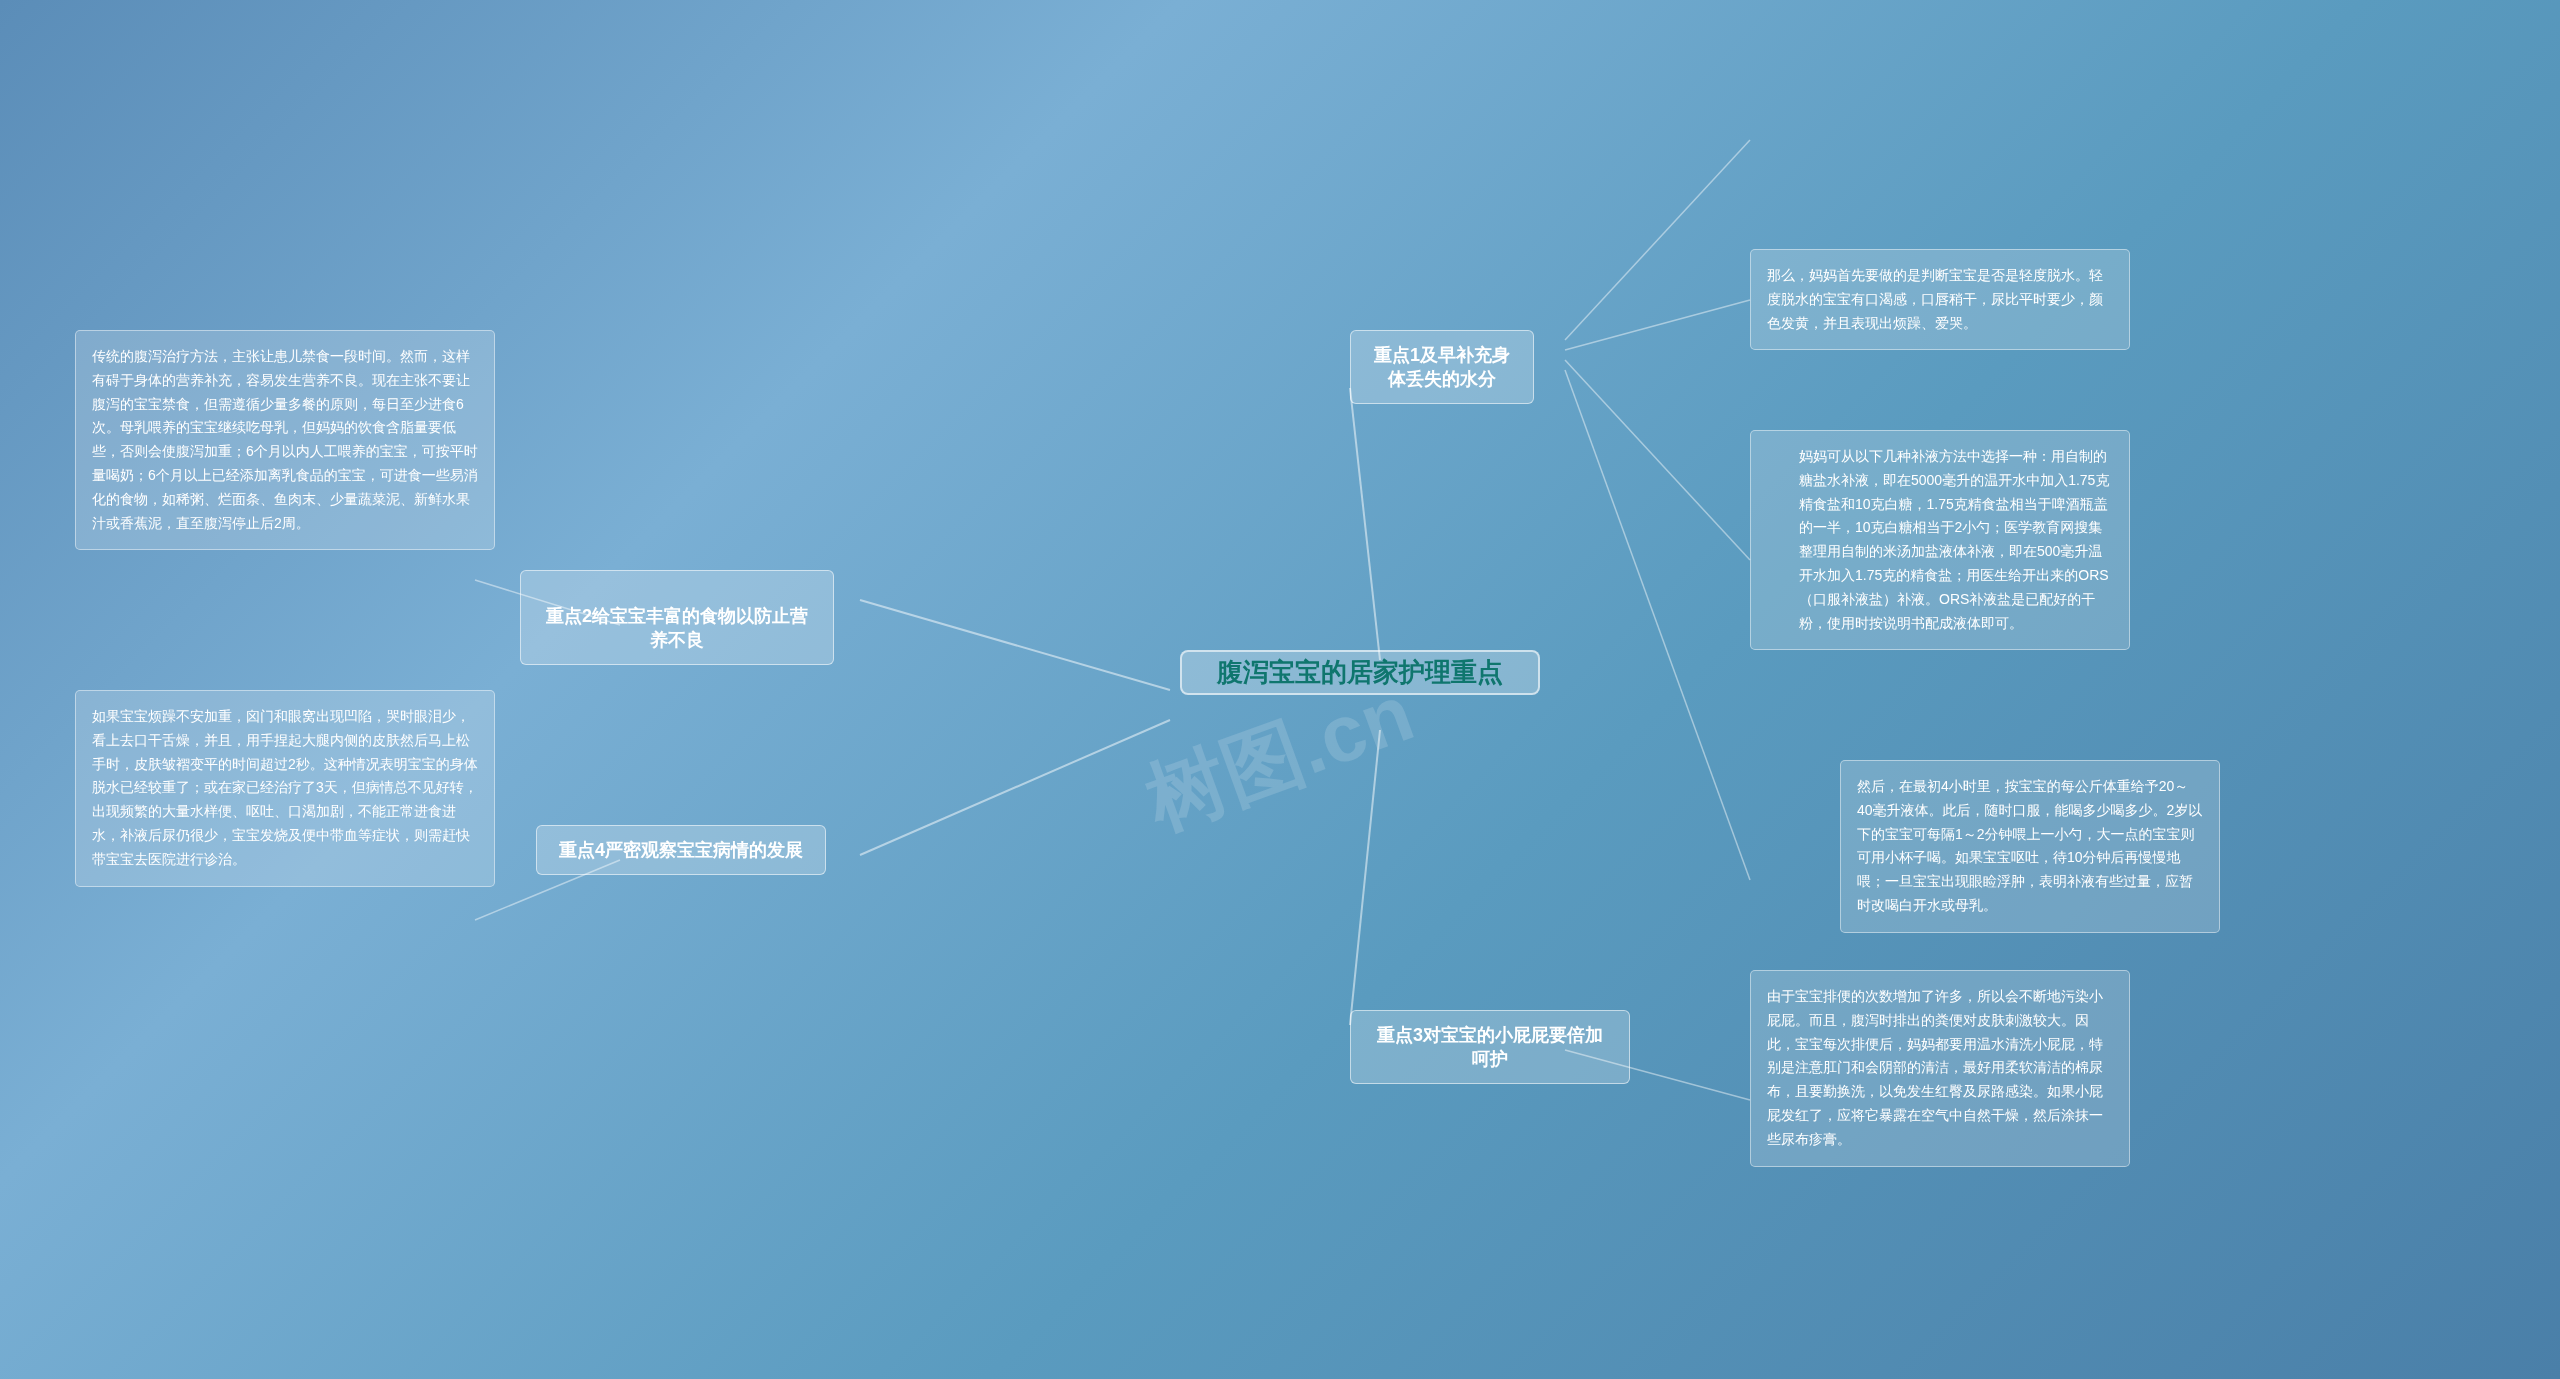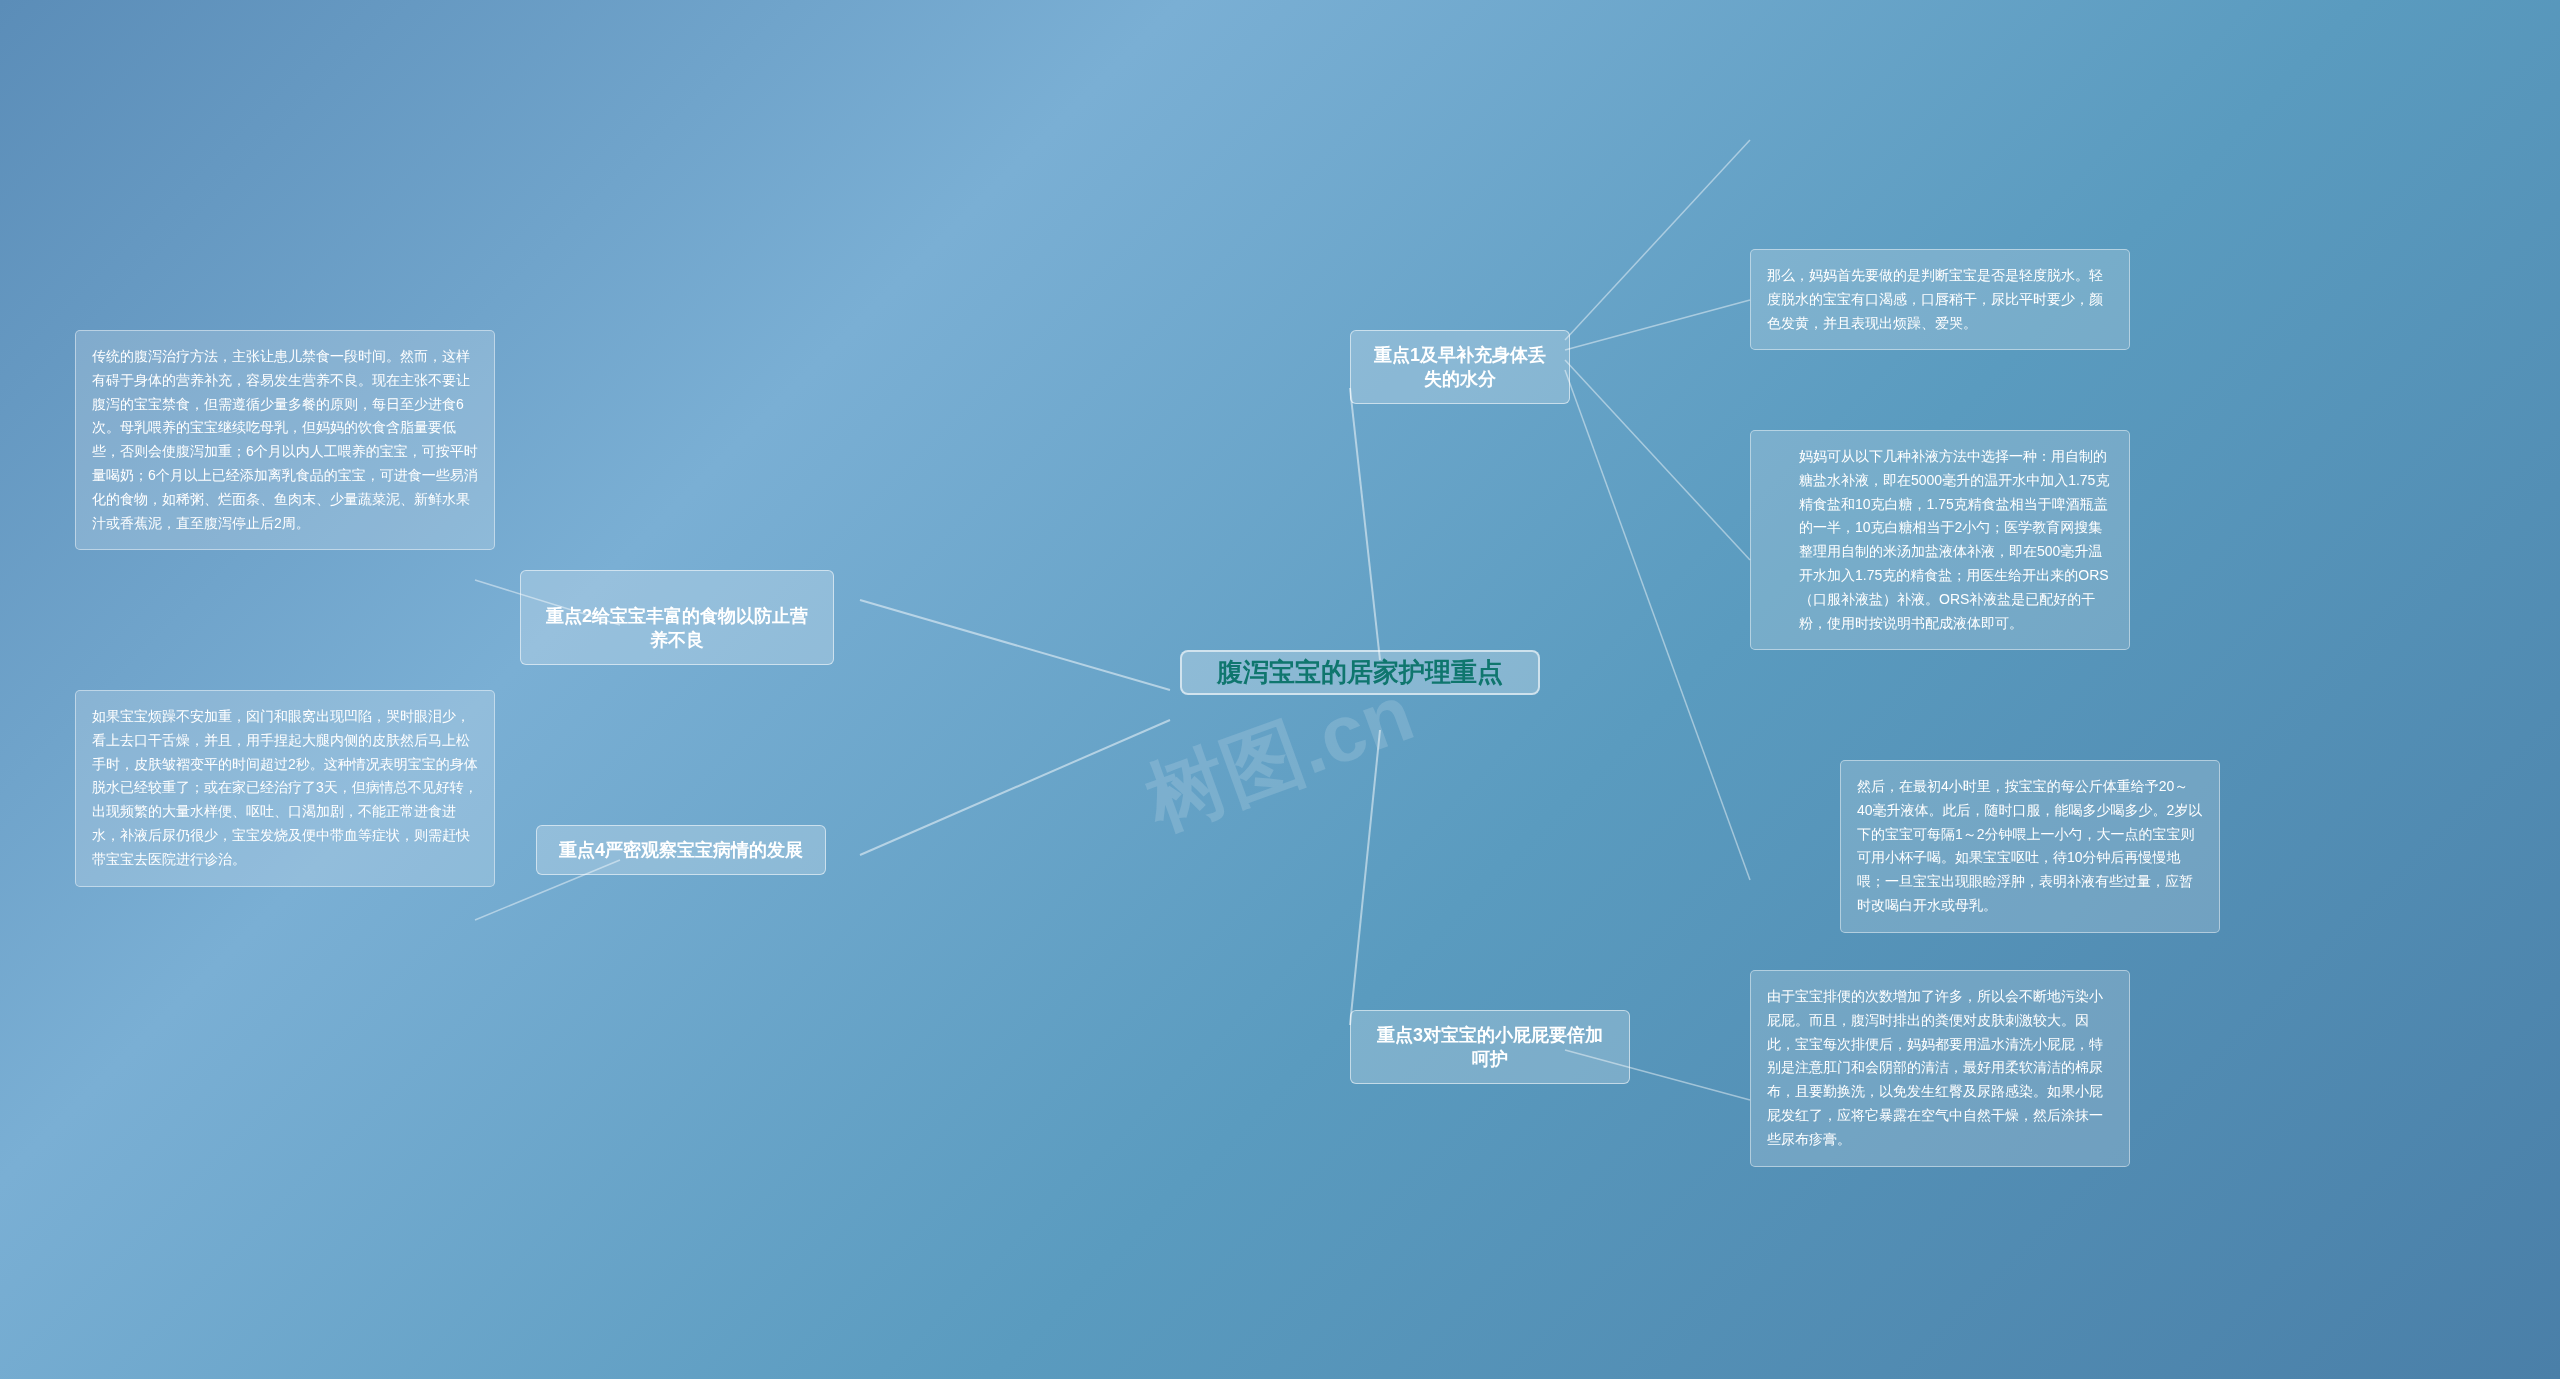--- a/index.html
+++ b/index.html
@@ -112,21 +112,21 @@
 
     <line x1="620" y1="625" x2="475" y2="580" stroke="rgba(255,255,255,0.45)" stroke-width="1.5"></line>
 
     <line x1="620" y1="860" x2="475" y2="920" stroke="rgba(255,255,255,0.45)" stroke-width="1.5"></line>
   </svg>
 
   <div class="central-node" style="left:1180px; top:650px; transform:none; width:360px; text-align:center;">
     <span>腹泻宝宝的居家护理重点</span>
   </div>
 
-  <div class="branch-node" style="left:1350px; top:330px; width:220px;">
+  <div class="branch-node" style="left:1350px; top:330px; width:184px;">
     <span>重点1及早补充身体丢失的水分</span>
   </div>
 
   <div class="branch-node" style="left:520px; top:570px; width:314px; white-space:pre-line;">
     <span>重点2给宝宝丰富的食物以防止营
 养不良</span>
   </div>
 
   <div class="branch-node" style="left:1350px; top:1010px; width:280px;">
     <span>重点3对宝宝的小屁屁要倍加呵护</span>

